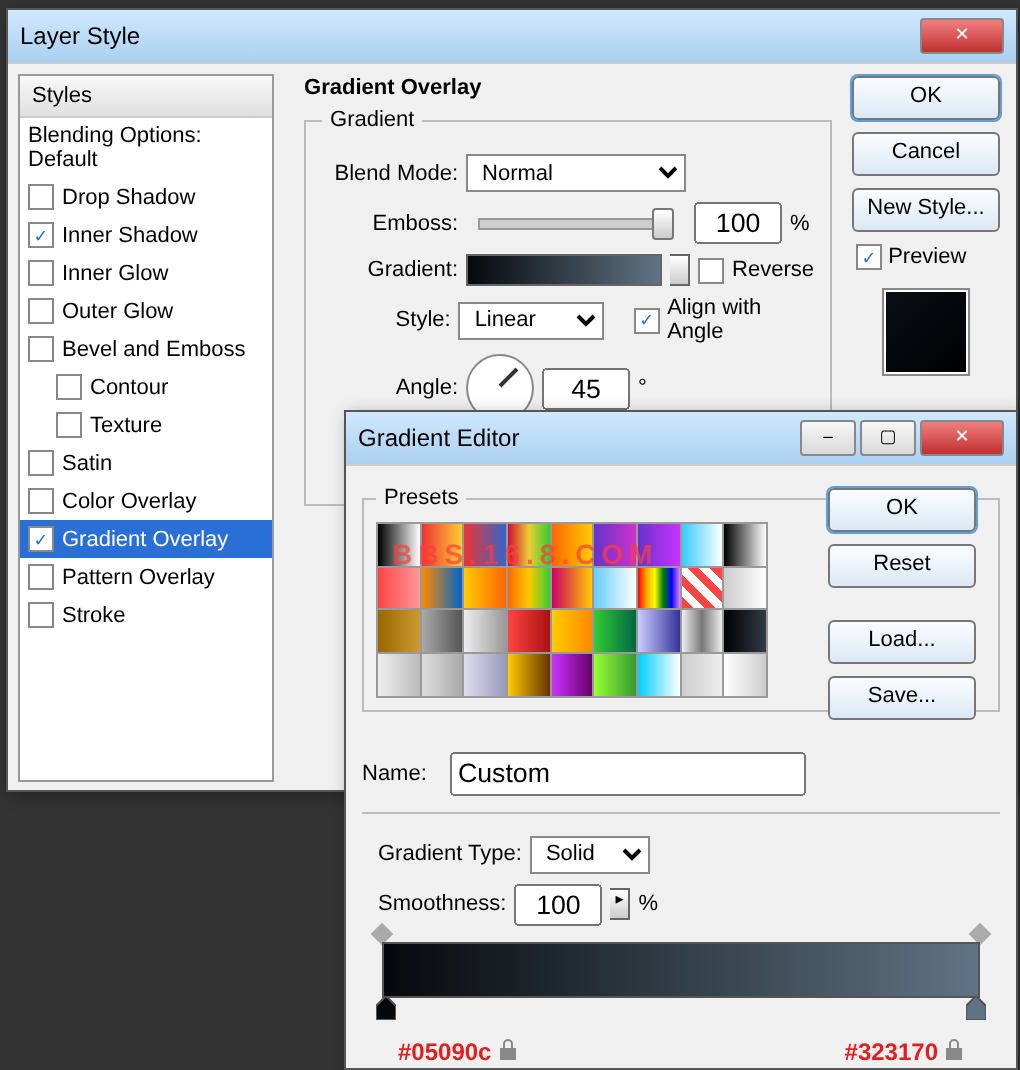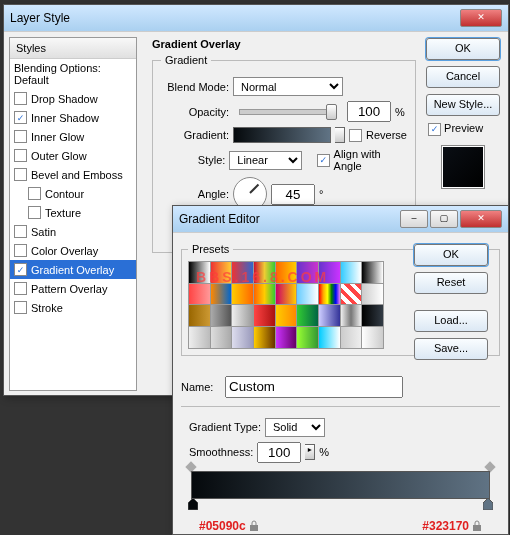--- a/index.html
+++ b/index.html
@@ -44,21 +44,21 @@
 .watermark{position:absolute;top:14px;left:14px;color:rgba(255,60,60,.7);font-size:14px;font-weight:bold;letter-spacing:3px;pointer-events:none}
 .ge .btncol{position:absolute;right:6px;top:32px}
 .namefield{width:170px;height:16px}
 .bigbar{height:26px;background:linear-gradient(to right,#05090c,#607384);border:1px solid #555;position:relative;margin:6px 2px}
 .stop{position:absolute;width:10px;height:12px;bottom:-12px}
 .stop.s1{left:-4px}
 .stop.s2{right:-4px}
 .stop svg{width:10px;height:12px}
 .diamond{position:absolute;top:-8px;width:8px;height:8px;background:#aaa;transform:rotate(45deg)}
 .hexrow{display:flex;justify-content:space-between;padding:14px 10px 0;color:#e02020;font-weight:bold;font-size:12px}
-.hexrow span{display:flex;align-items:center;gap:3px}
+.hexrow span{display:flex;align-items:flex-start;gap:3px}
 .lock{width:10px;height:12px}
 </style>
 </head>
 <body>
 
 <div class="dialog ls">
   <div class="titlebar blue">
     <span>Layer Style</span>
     <span class="spacer"></span>
     <span class="winbtn close">✕</span>
@@ -122,21 +122,21 @@
     </div>
     <div class="settings">
       <b>Gradient Overlay</b>
       <fieldset>
         <legend>Gradient</legend>
         <div class="row">
           <span class="lbl">Blend Mode:</span>
           <select style="width:110px"><option>Normal</option></select>
         </div>
         <div class="row">
-          <span class="lbl">Opacity:</span>
+          <span class="lbl">Emboss:</span>
           <div class="slider">
               <div class="thumb" style="left:86px"></div>
             </div>
           <input class="num" value="100" style="">
           <span>%</span>
         </div>
         <div class="row">
           <span class="lbl">Gradient:</span>
           <div class="gradbar"></div>
             <div class="dd"></div>

